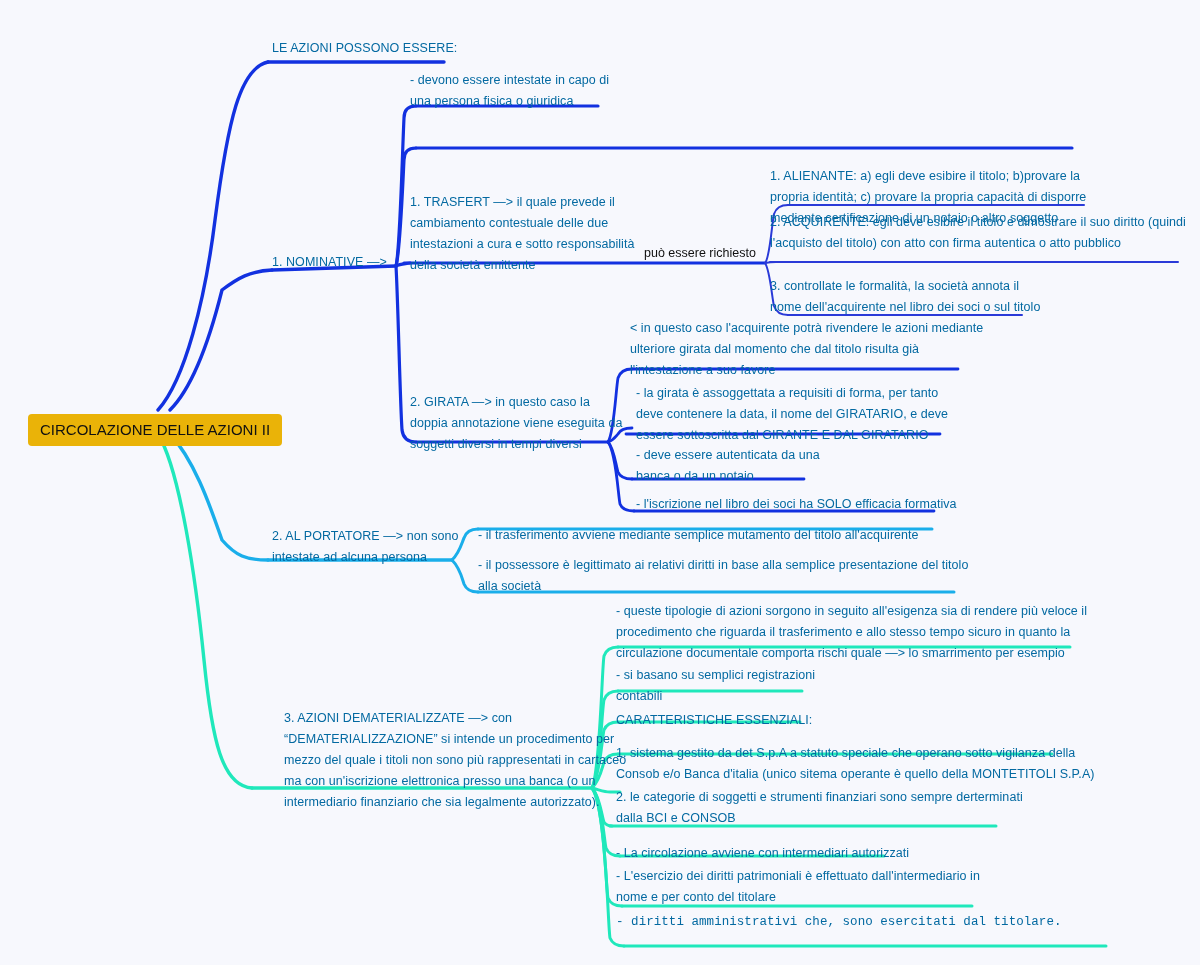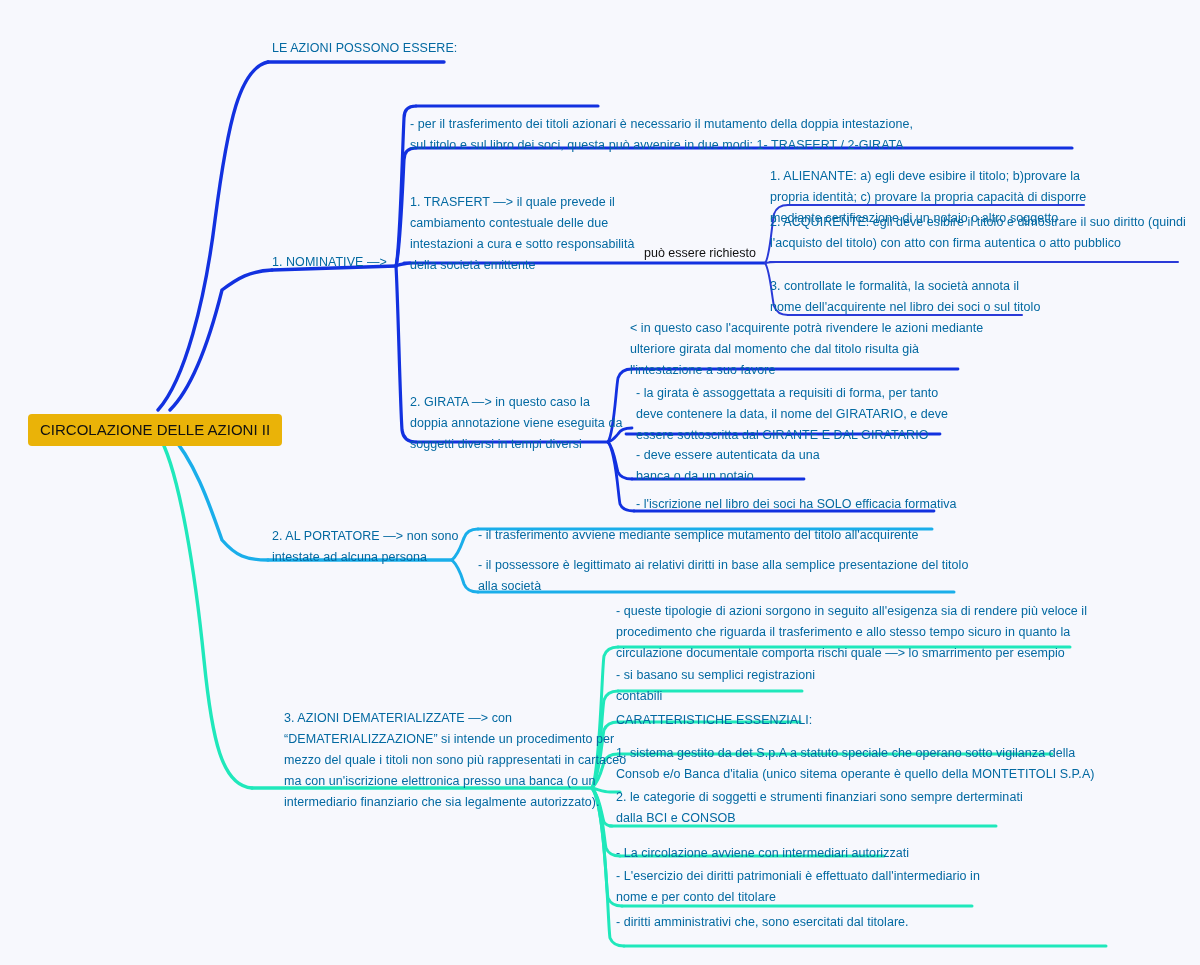--- a/index.html
+++ b/index.html
@@ -134,23 +134,23 @@
     <path d="M 624,946 L 1106,946" fill="none" stroke="#1fe8bb" stroke-width="3.0" stroke-linecap="round"></path>
 
   </svg>
 
   <div class="root-node" style="left:28px; top:414px;">CIRCOLAZIONE DELLE AZIONI II</div>
 
   <div class="node" style="left:272px; top:38px;">LE AZIONI POSSONO ESSERE:</div>
 
   <div class="node" style="left:272px; top:252px;">1. NOMINATIVE —&gt;</div>
 
-
-  <div class="node" style="left:410px; top:114px;">- per il trasferimento dei titoli azionari è necessario il mutamento della doppia intestazione,
-sul titolo e sul libro dei soci, questa può avvenire in due modi: 1- TRASFERT / 2-GIRATA</div>
+  <div class="node" style="left:410px; top:70px;">- devono essere intestate in capo di
+una persona fisica o giuridica</div>
+
 
   <div class="node" style="left:410px; top:192px;">1. TRASFERT —&gt; il quale prevede il
 cambiamento contestuale delle due
 intestazioni a cura e sotto responsabilità
 della società emittente</div>
 
   <div class="node" style="left:770px; top:166px;">1. ALIENANTE: a) egli deve esibire il titolo; b)provare la
 propria identità; c) provare la propria capacità di disporre
 mediante certificazione di un notaio o altro soggetto</div>
 
@@ -206,15 +206,15 @@
 Consob e/o Banca d'italia (unico sitema operante è quello della MONTETITOLI S.P.A)</div>
 
   <div class="node" style="left:616px; top:787px;">2. le categorie di soggetti e strumenti finanziari sono sempre derterminati
 dalla BCI e CONSOB</div>
 
   <div class="node" style="left:616px; top:843px;">- La circolazione avviene con intermediari autorizzati</div>
 
   <div class="node" style="left:616px; top:866px;">- L'esercizio dei diritti patrimoniali è effettuato dall'intermediario in
 nome e per conto del titolare</div>
 
-  <div class="node" style="left:616px; top:912px;">-  diritti amministrativi che,  sono esercitati dal titolare.</div>
+  <div class="node" style="left:616px; top:912px;font-family:Liberation Mono, monospace;">-  diritti amministrativi che,  sono esercitati dal titolare.</div>
 
 </div>
 
 </body></html>

